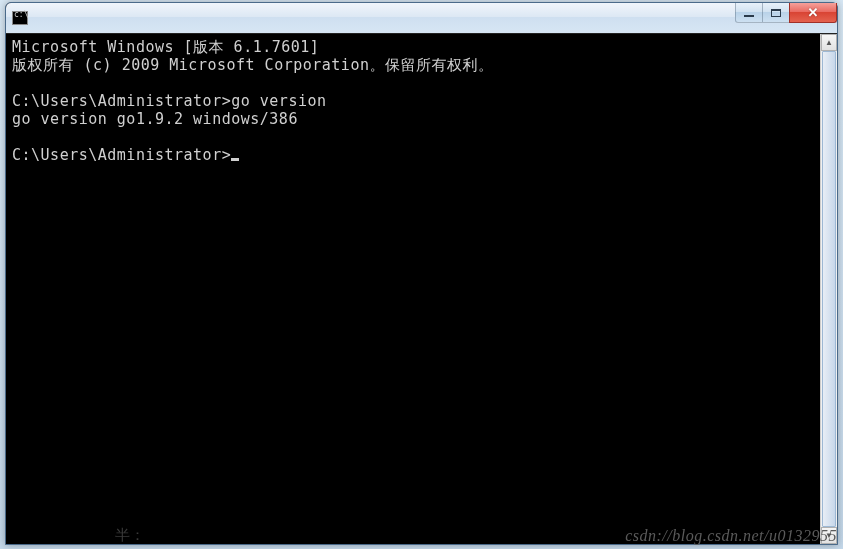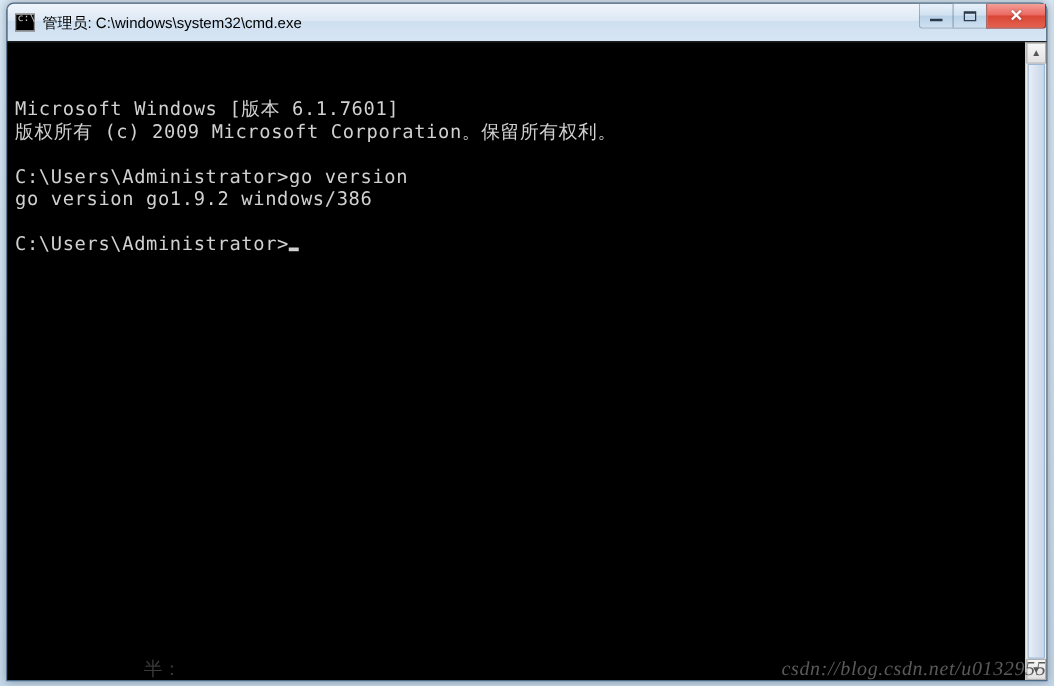--- a/index.html
+++ b/index.html
@@ -79,21 +79,20 @@
     }
     .terminal {
       flex: 1;
       padding: 4px 2px 2px 6px;
       font-family: "Consolas", "NSimSun", "SimSun", monospace;
       font-size: 15px;
       line-height: 18px;
       color: #d0d0d0;
       white-space: pre;
       letter-spacing: 0.5px;
-      margin-top: 40px;
     }
     .cursor {
       display: inline-block;
       width: 8px; height: 3px;
       background: #d0d0d0;
       vertical-align: -1px;
     }
     .scrollbar {
       width: 17px;
       background: #efefef;
@@ -132,21 +131,20 @@
       color: #3a3a3a;
       pointer-events: none;
     }
   </style>
 </head>
 <body>
 
 <div class="window">
   <div class="titlebar">
     <div class="app-icon">c:\</div>
-    <div class="title-text">管理员: C:\windows\system32\cmd.exe</div>
     <div class="win-controls">
       <div class="win-btn min">
           <div class="min-glyph"></div>
         </div>
       <div class="win-btn max">
           <div class="max-glyph"></div>
         </div>
       <div class="win-btn close">
           <div class="close-glyph">✕</div>
         </div>

